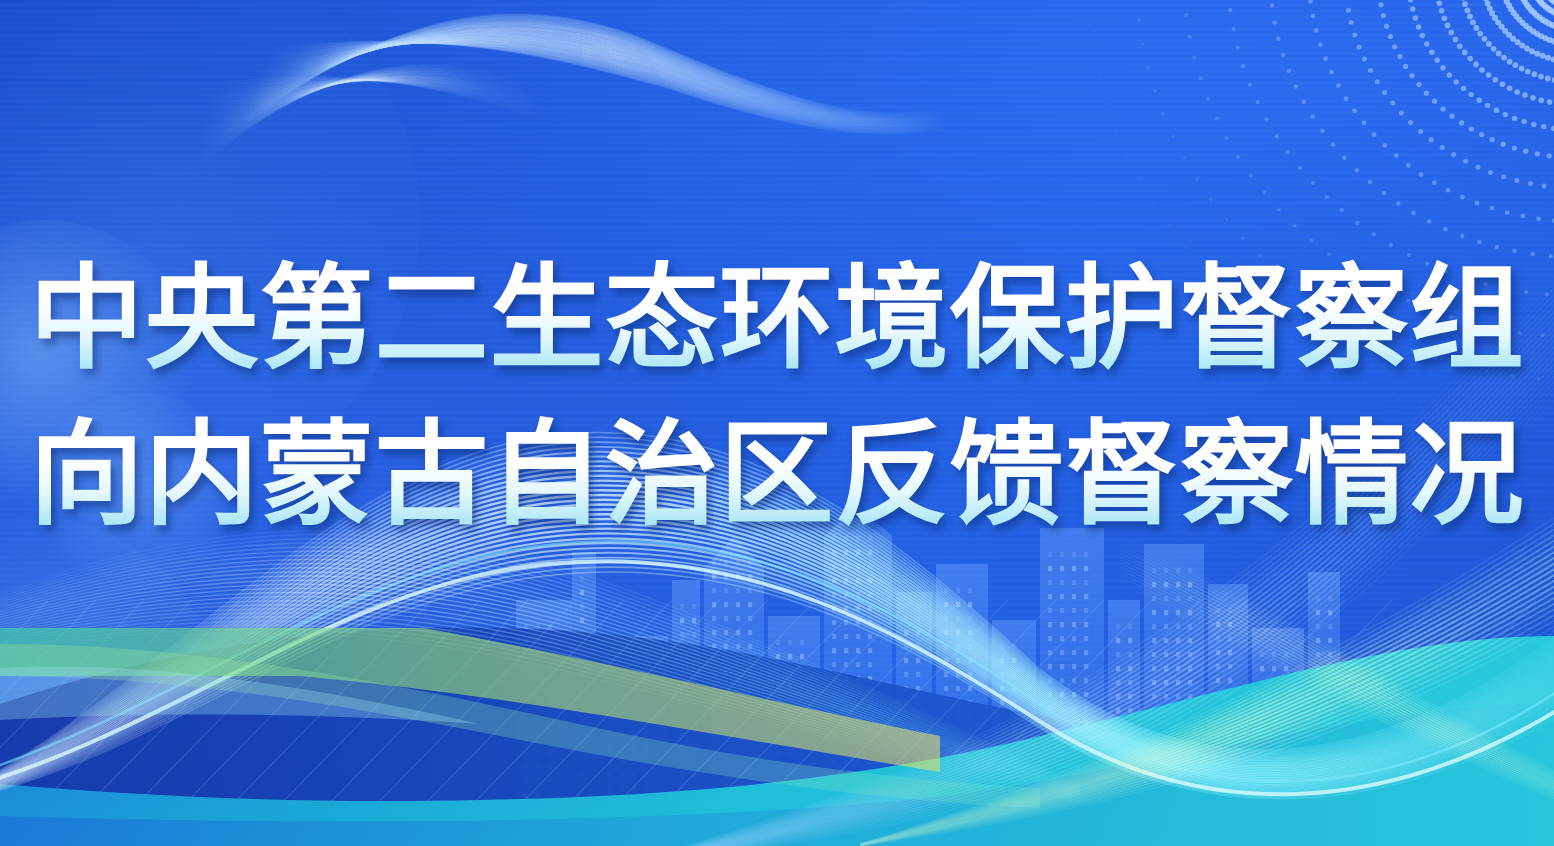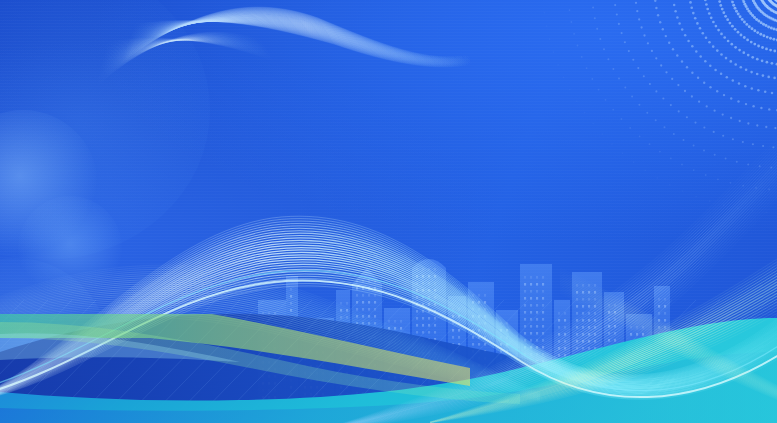--- a/index.html
+++ b/index.html
@@ -1895,14 +1895,18 @@
                C 630,323.66 700,366.02 790,402.92" stroke="url(#strokeGreen)" stroke-width="0.7" stroke-opacity="0.283"></path>
         <path d="M 560,291.52
                C 630,325.48 700,367.56 790,403.76" stroke="url(#strokeGreen)" stroke-width="0.7" stroke-opacity="0.203"></path>
         <path d="M 560,293.2
                C 630,327.3 700,369.1 790,404.6" stroke="url(#strokeGreen)" stroke-width="0.7" stroke-opacity="0.120"></path>
       </g>
 
     <path d="M0,334 C70,330 150,342 240,362 C150,356 70,356 0,360 Z" fill="#9fe4f2" opacity=".32"></path>
   </svg>
 
+  <div class="title-wrap">
+    <span class="title-line">中央第二生态环境保护督察组</span>
+    <span class="title-line">向内蒙古自治区反馈督察情况</span>
+  </div>
 
 </div>
 
 </body></html>

